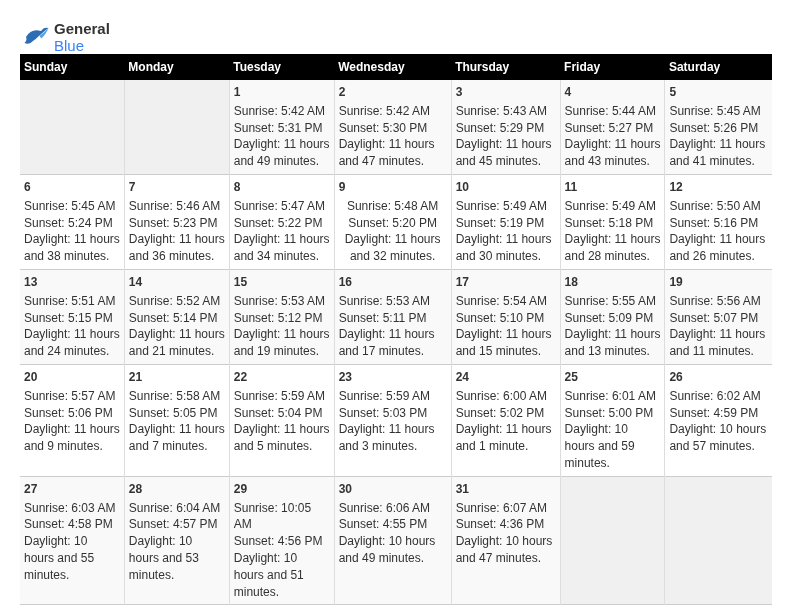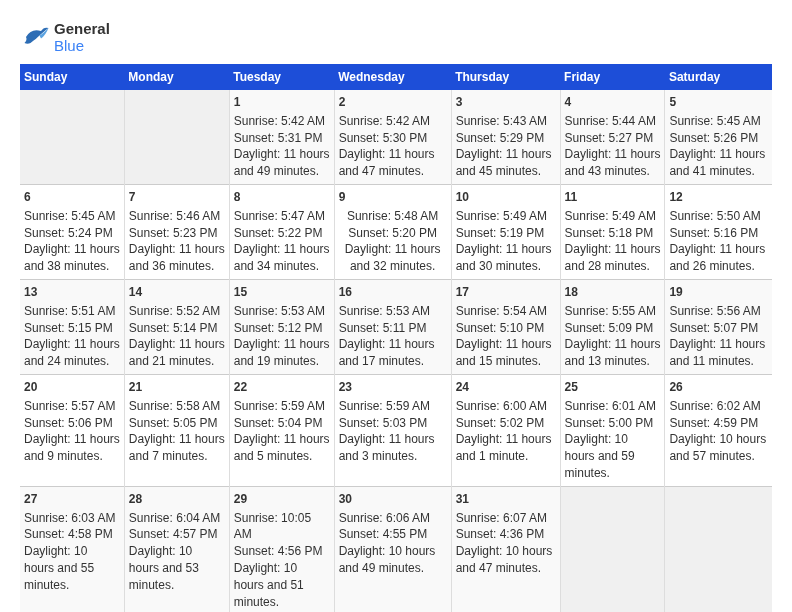--- a/index.html
+++ b/index.html
@@ -7,21 +7,20 @@
       font-family: Arial, sans-serif;
       background: #fff;
       width: 792px;
       min-height: 612px;
       padding: 20px;
     }
     .header {
       display: flex;
       justify-content: space-between;
       align-items: flex-start;
-      margin-bottom: 10px;
     }
     .logo {
       display: flex;
       align-items: center;
       gap: 4px;
     }
     .logo-bird {
       width: 30px;
       height: 30px;
     }
@@ -36,21 +35,21 @@
     .subtitle {
       font-size: 14px;
       color: #555;
     }
     table {
       width: 100%;
       border-collapse: collapse;
       font-size: 11px;
     }
     thead tr th {
-      background: #1d4ed8;
+      background: #000000;
       color: white;
       padding: 6px 4px;
       text-align: left;
       font-size: 12px;
       font-weight: bold;
     }
     tbody tr {
       border-bottom: 1px solid #ccc;
     }
     tbody tr td {

